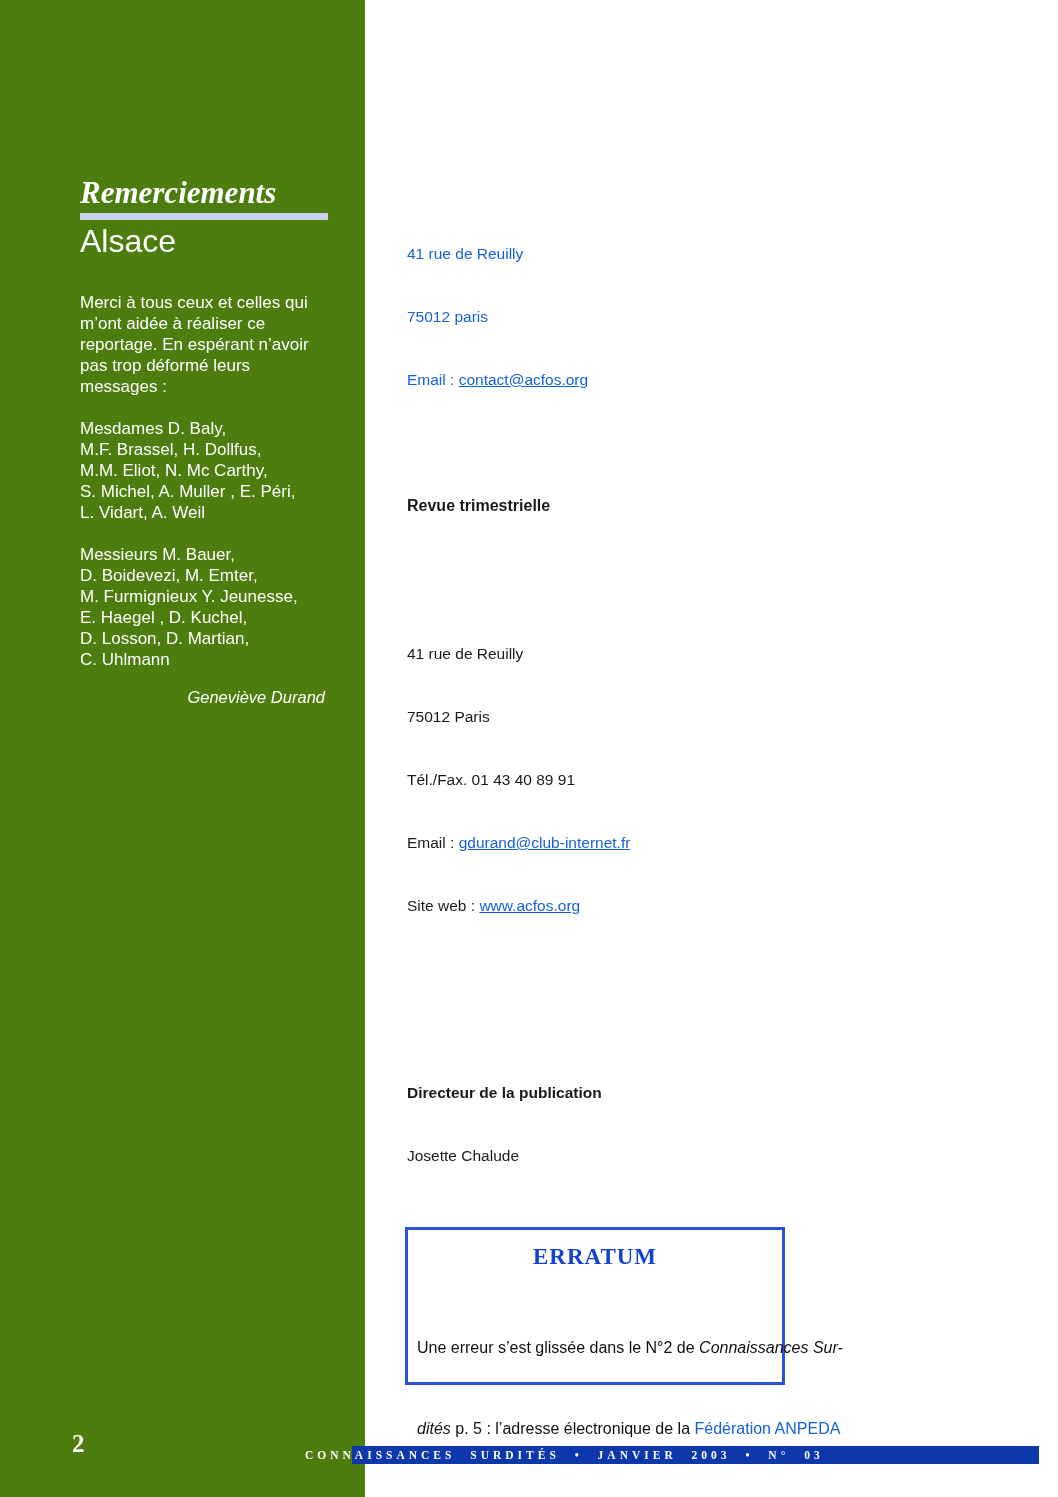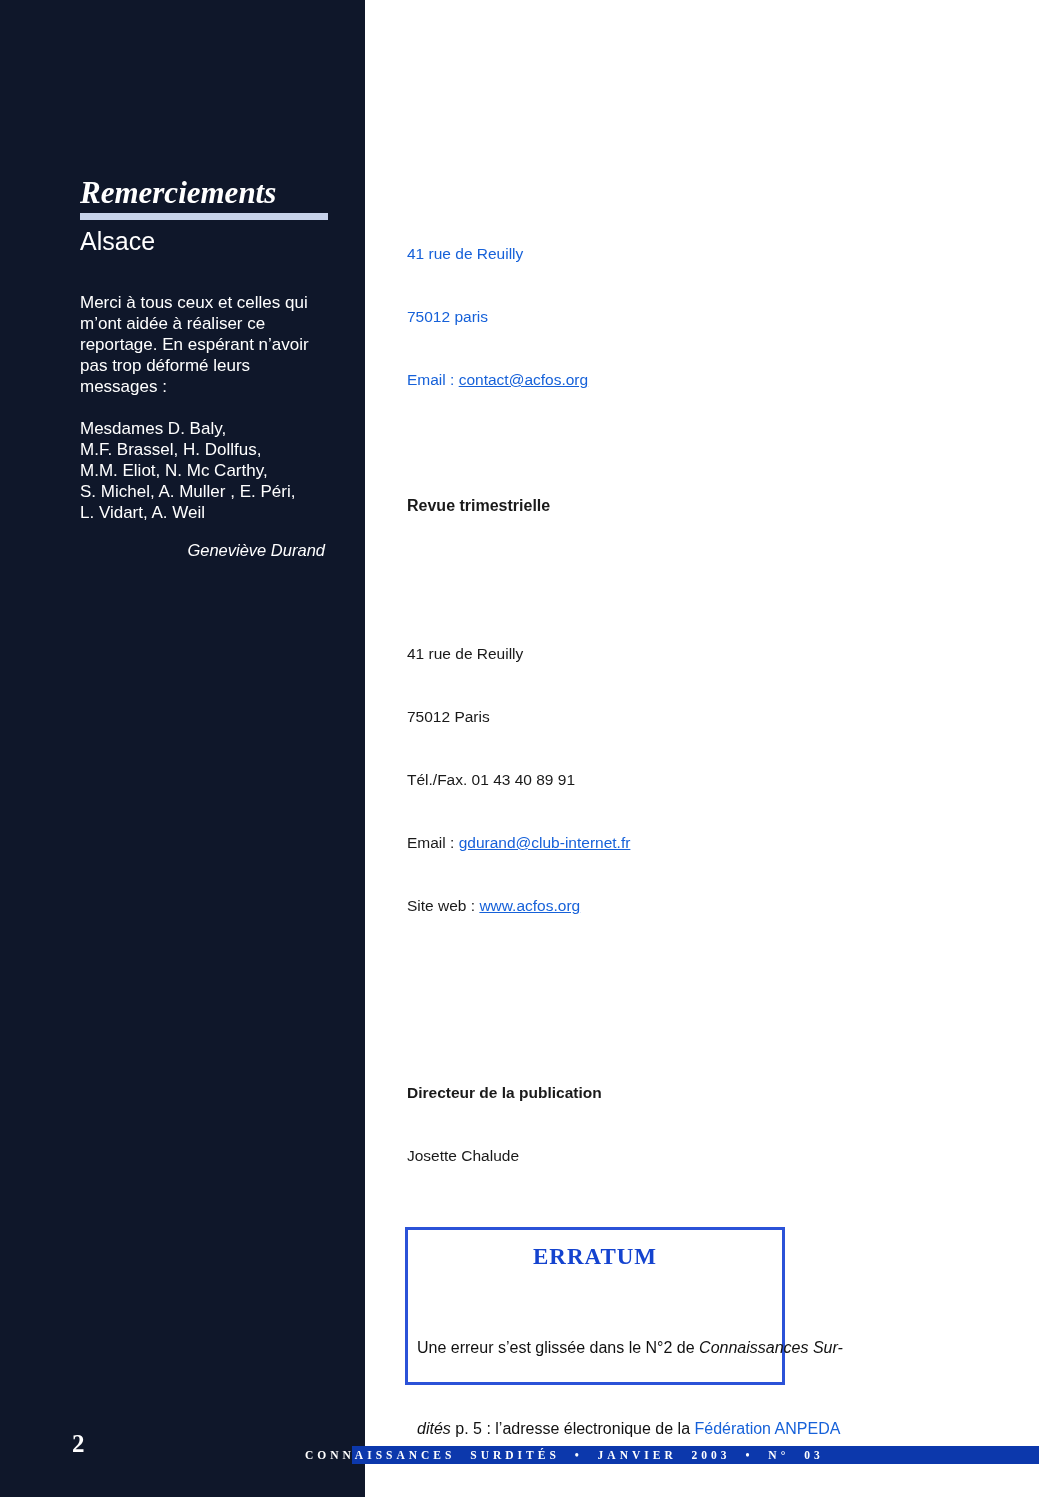--- a/index.html
+++ b/index.html
@@ -1,25 +1,25 @@
 <!DOCTYPE html>
 <html><head>
 <meta charset="utf-8">
 <style>
   html,body{margin:0;padding:0;background:#ffffff;}
   .page{position:relative;width:1058px;height:1497px;background:#ffffff;overflow:hidden;
         font-family:"Liberation Sans", sans-serif;}
 
   
-  .sidebar{position:absolute;left:0;top:0;width:365px;height:1497px;background:#0f172a;
+  .sidebar{position:absolute;left:0;top:0;width:365px;height:1497px;background:#4d7c0f;
            box-sizing:border-box;padding:176px 18px 0 80px;color:#ffffff;}
   .side-title{font-family:"Liberation Serif", serif;font-style:italic;font-weight:bold;
               font-size:31px;line-height:34px;color:#ffffff;white-space:nowrap;}
   .side-rule{width:248px;height:7px;background:#c7d2ea;margin-top:3px;}
-  .side-subtitle{font-size:25px;line-height:30px;margin-top:6px;color:#ffffff;}
+  .side-subtitle{font-size:32px;line-height:30px;margin-top:6px;color:#ffffff;}
   .side-par{margin-top:36px;font-size:17px;line-height:21px;}
   .side-par.group{margin-top:21px;}
   .side-line{white-space:nowrap;}
   .side-signature{margin-top:18px;text-align:right;font-style:italic;font-size:16.5px;
                   padding-right:22px;}
   .page-num{position:absolute;left:72px;top:1430px;color:#ffffff;
             font-family:"Liberation Serif", serif;font-weight:bold;font-size:25px;}
 
   
   .main{position:absolute;left:407px;top:110px;width:480px;color:#1a1a1a;
@@ -69,20 +69,28 @@
     </div>
 
     <div class="side-par group">
       <div class="side-line">Mesdames D. Baly,</div>
       <div class="side-line">M.F. Brassel, H. Dollfus,</div>
       <div class="side-line">M.M. Eliot, N. Mc Carthy,</div>
       <div class="side-line">S. Michel, A. Muller , E. Péri,</div>
       <div class="side-line">L. Vidart, A. Weil</div>
     </div>
 
+    <div class="side-par group">
+      <div class="side-line">Messieurs M. Bauer,</div>
+      <div class="side-line">D. Boidevezi, M. Emter,</div>
+      <div class="side-line">M. Furmignieux Y. Jeunesse,</div>
+      <div class="side-line">E. Haegel , D. Kuchel,</div>
+      <div class="side-line">D. Losson, D. Martian,</div>
+      <div class="side-line">C. Uhlmann</div>
+    </div>
 
     <div class="side-signature">Geneviève Durand</div>
   </div>
 
   <div class="main">
 
     <div class="sec addr blue">
       <div class="line">41 rue de Reuilly</div>
       <div class="line">75012 paris</div>
       <div class="line"><span>Email : </span><span class="link">contact@acfos.org</span></div>

